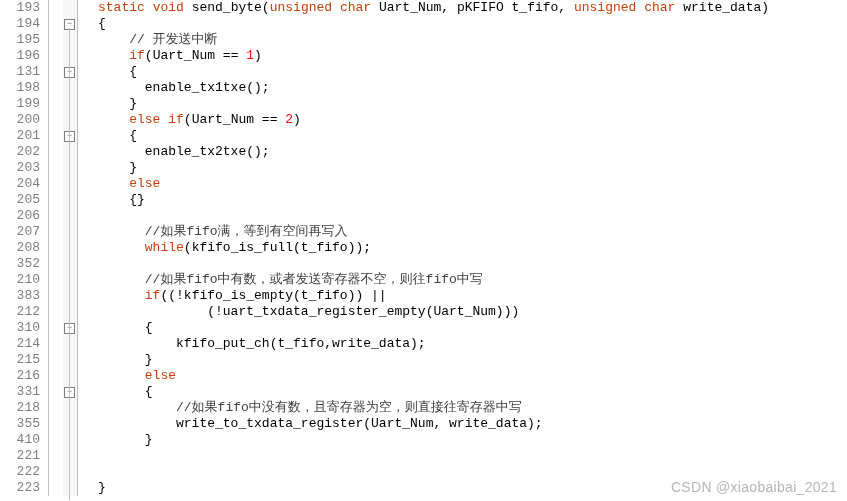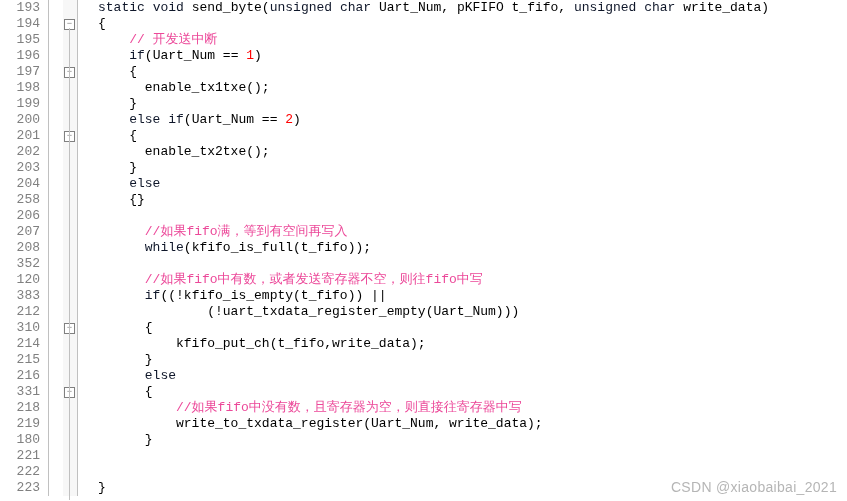--- a/index.html
+++ b/index.html
@@ -50,22 +50,22 @@
   .fold-line {
     position: absolute;
     left: 6px;
     width: 1px;
     background: #c0c0c0;
   }
   .code {
     padding-left: 6px;
     white-space: pre;
   }
-  .kw { color: #0f172a; text-align: right; }
-  .cm { color: #ec4899; }
+  .kw { color: #c2410c; text-align: right; }
+  .cm { color: #404040; }
   .num { color: #ff0000; }
   .watermark {
     position: absolute;
     bottom: 6px;
     right: 10px;
     font-family: Arial, sans-serif;
     font-size: 14px;
     color: rgba(120,120,120,0.55);
     letter-spacing: 0.3px;
     margin-left: 48px;
@@ -74,44 +74,44 @@
 </style>
 </head>
 <body>
 
 <div class="editor">
   <div class="gutter" id="gutter">
       <div class="line">193</div>
       <div class="line">194</div>
       <div class="line">195</div>
       <div class="line">196</div>
-      <div class="line">197</div>
+      <div class="line">131</div>
       <div class="line">198</div>
       <div class="line">199</div>
       <div class="line">200</div>
       <div class="line">201</div>
       <div class="line">202</div>
       <div class="line">203</div>
       <div class="line">204</div>
-      <div class="line">258</div>
+      <div class="line">205</div>
       <div class="line">206</div>
       <div class="line">207</div>
       <div class="line">208</div>
       <div class="line">352</div>
-      <div class="line">120</div>
+      <div class="line">210</div>
       <div class="line">383</div>
       <div class="line">212</div>
       <div class="line">310</div>
       <div class="line">214</div>
       <div class="line">215</div>
       <div class="line">216</div>
       <div class="line">331</div>
       <div class="line">218</div>
-      <div class="line">219</div>
-      <div class="line">180</div>
+      <div class="line">355</div>
+      <div class="line">410</div>
       <div class="line">221</div>
       <div class="line">222</div>
       <div class="line">223</div>
     </div>
   <div class="fold-col" id="foldcol">
       <div class="fold-mark" style="top: 19px;">−</div>
       <div class="fold-mark" style="top: 67px;">−</div>
       <div class="fold-mark" style="top: 131px;">−</div>
       <div class="fold-mark" style="top: 323px;">−</div>
       <div class="fold-mark" style="top: 387px;">−</div>

